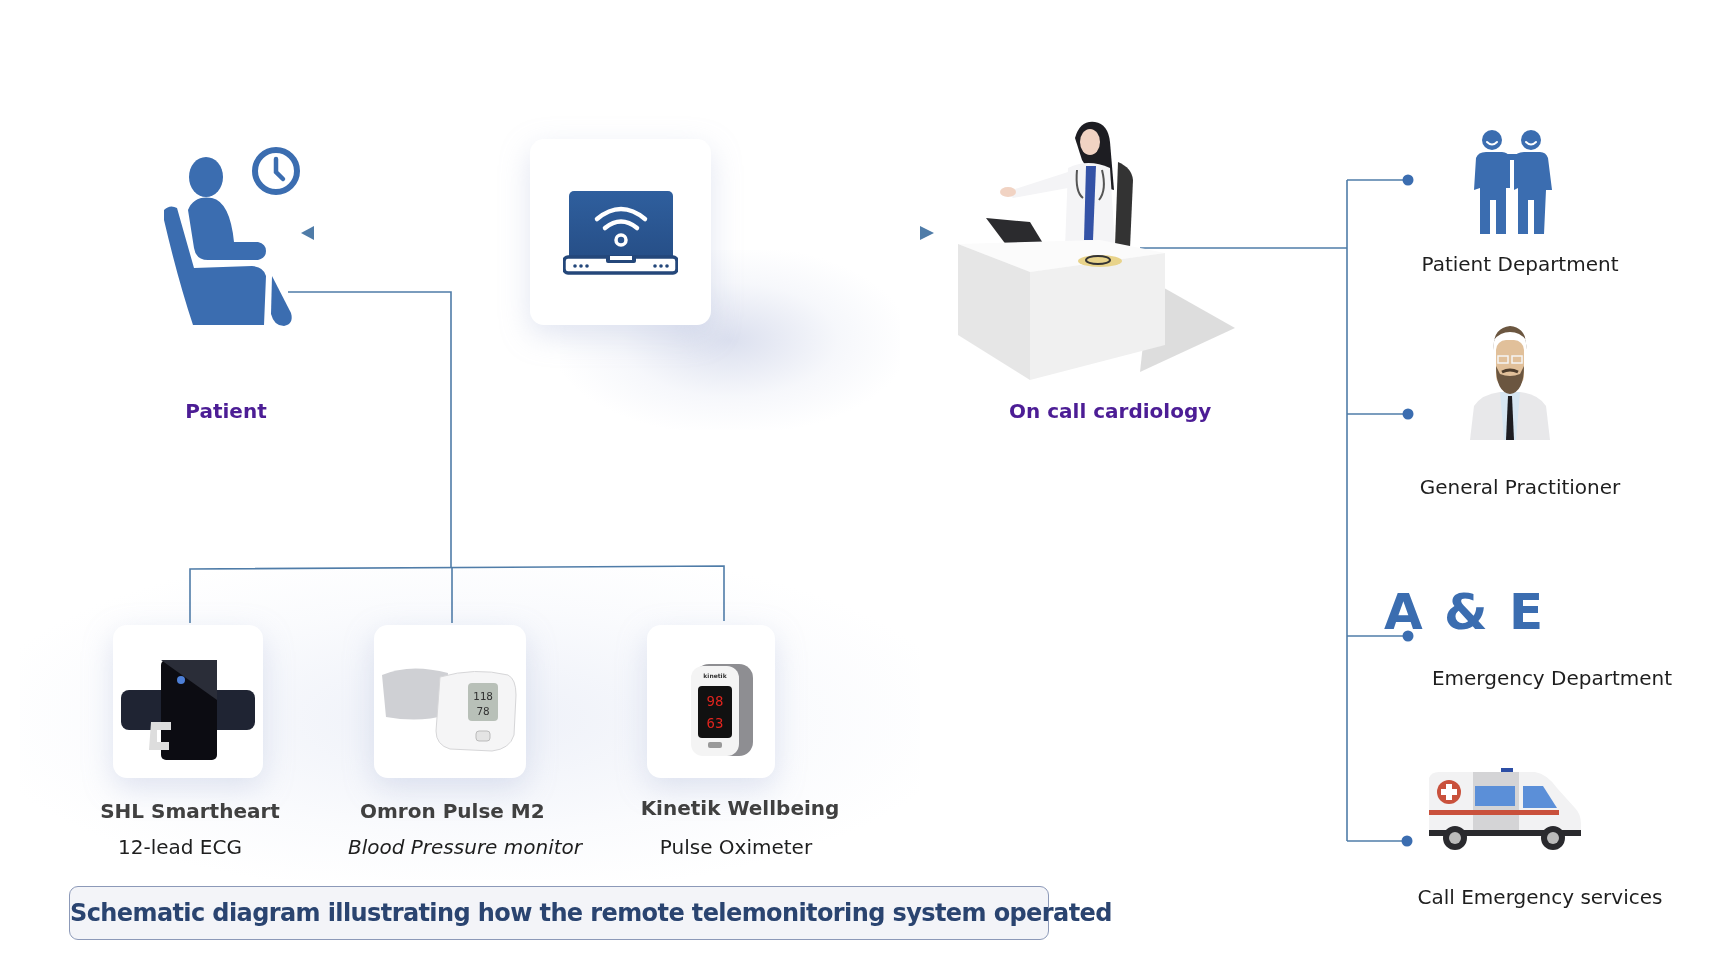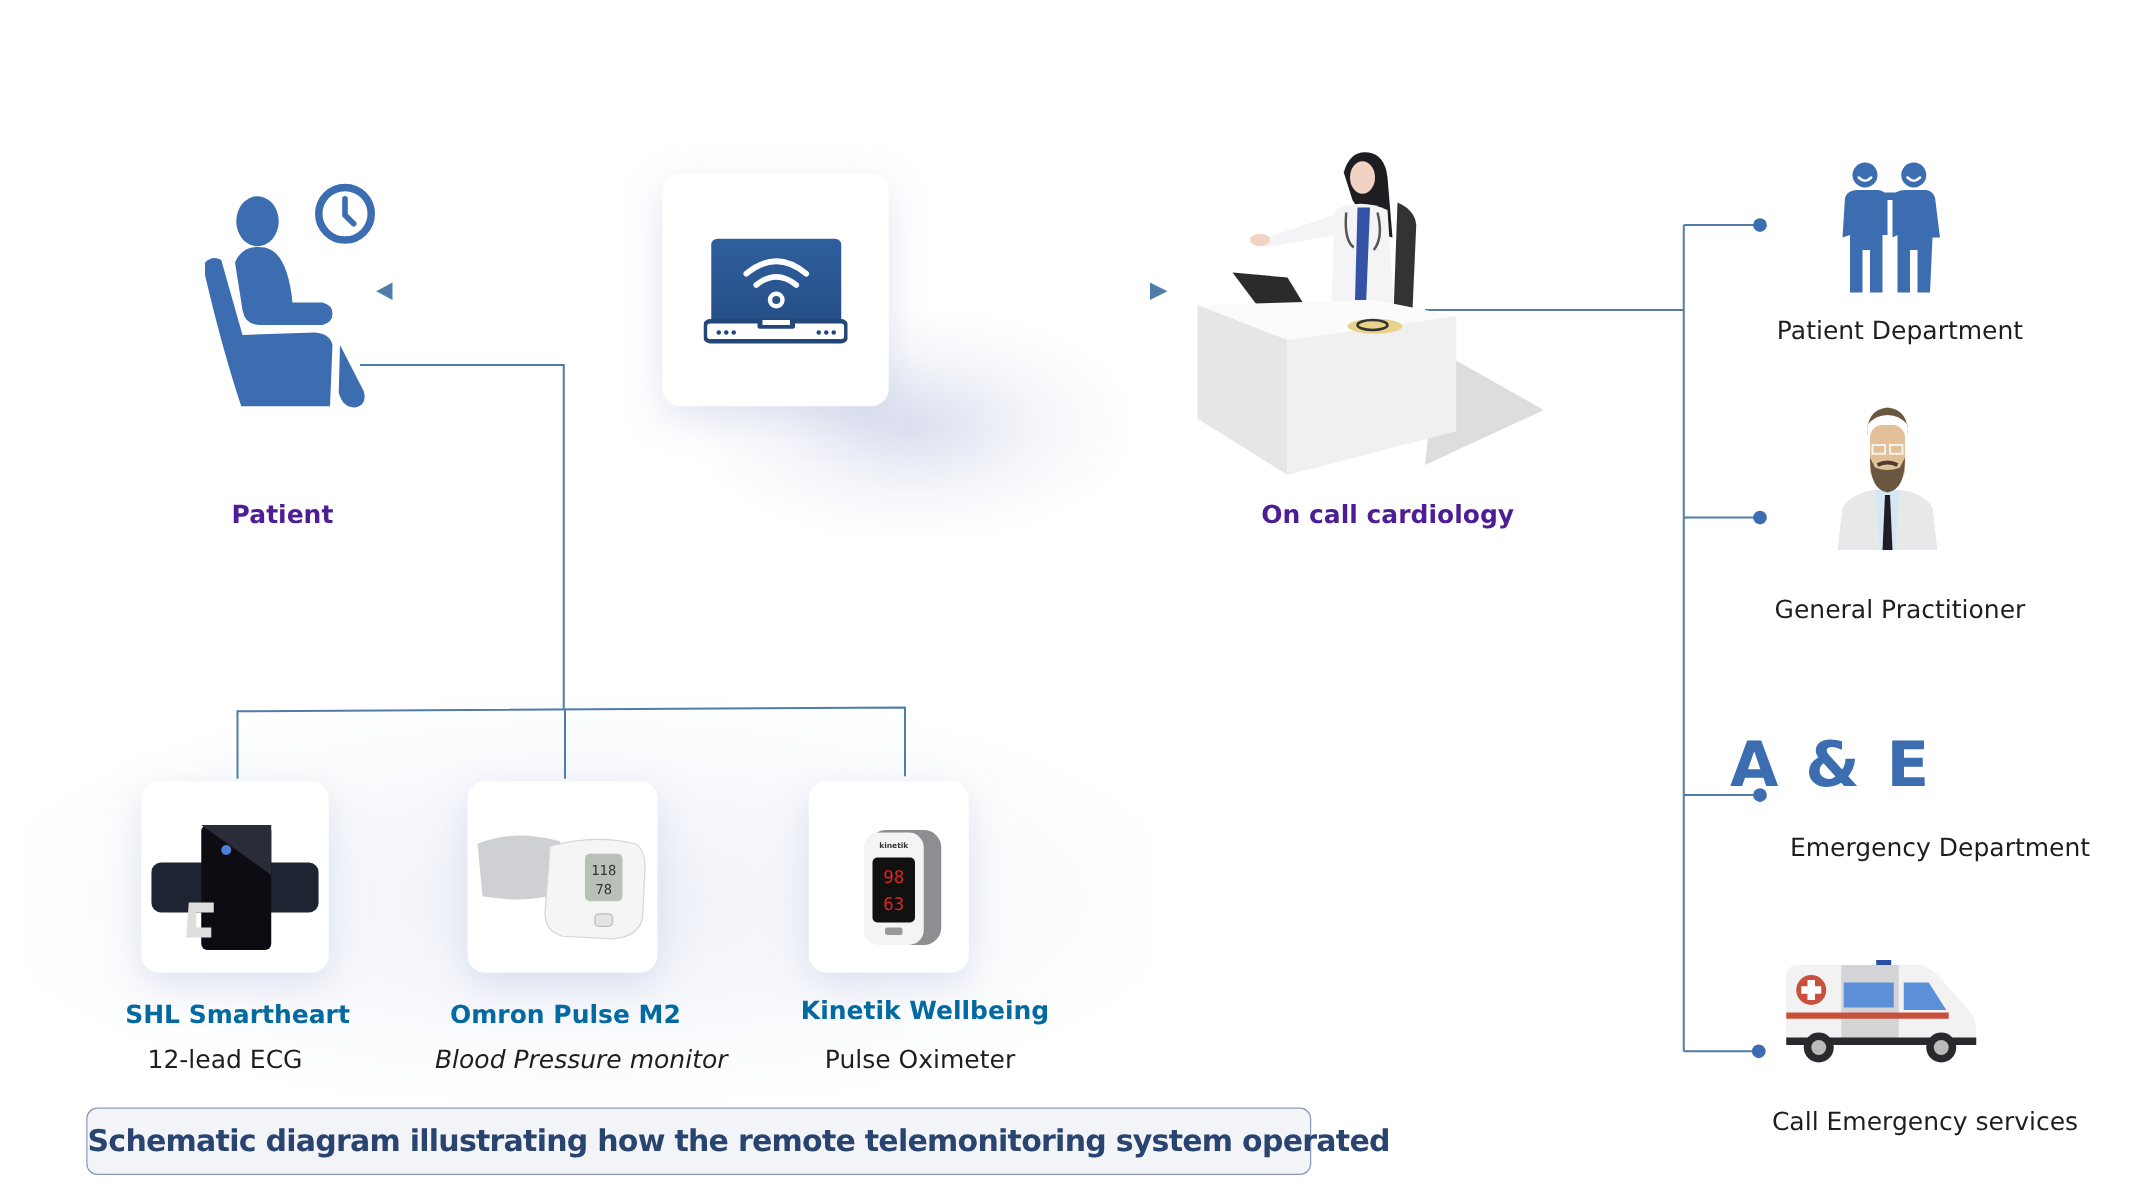--- a/index.html
+++ b/index.html
@@ -16,21 +16,21 @@
   .glow-bottom {
     position: absolute; left: 20px; top: 560px; width: 900px; height: 320px;
     background: radial-gradient(ellipse at center, rgba(225,230,243,0.6) 0%, rgba(240,243,250,0.35) 50%, rgba(255,255,255,0) 78%);
   }
   .card {
     position: absolute; background: #ffffff; border-radius: 14px;
     box-shadow: 0 10px 30px rgba(170,180,215,0.35);
   }
   .label-bold-blue { color: #4c1d95; font-weight: bold; font-size: 20px; }
   .label-dark { color: #1e1e1e; font-size: 20px; }
-  .label-dark-bold { color: #0369a1; font-weight: bold; font-size: 20px; }
+  .label-dark-bold { color: #404040; font-weight: bold; font-size: 20px; }
   .center { text-align: center; white-space: nowrap; }
   .caption-box {
     position: absolute; left: 69px; top: 886px; width: 980px; height: 54px;
     border: 1.5px solid #8c99b8; border-radius: 9px; background: #f3f4f8;
     box-sizing: border-box; display: flex; align-items: center; justify-content: flex-start;
   }
   .caption-text { color: #2a4470; font-weight: bold; font-size: 24px; letter-spacing: -0.6px; white-space: nowrap; }
   .ae-text { color: #3b6db0; font-weight: bold; font-size: 50px; letter-spacing: 2px; }
   svg.lines { position: absolute; left: 0; top: 0; }
 </style>

